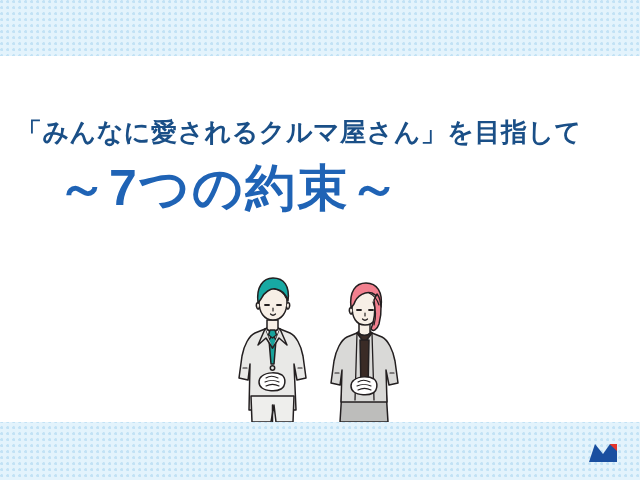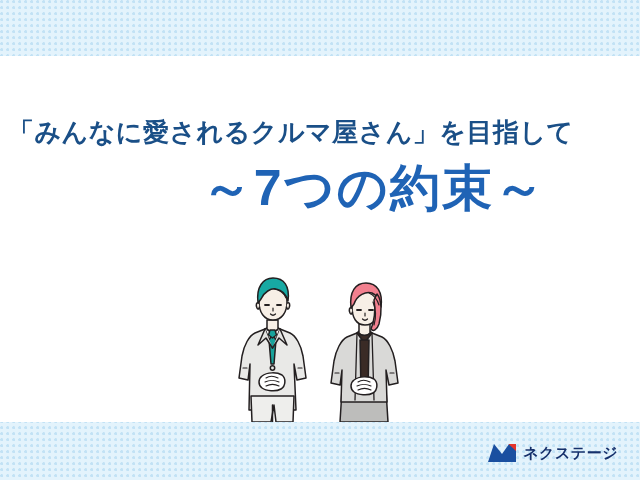--- a/index.html
+++ b/index.html
@@ -31,24 +31,24 @@
     left: 0;
     top: 56px;
     width: 640px;
     height: 366px;
     background: #ffffff;
   }
 
   
   #headline-block {
     position: absolute;
-    left: 8px;
+    left: 16px;
     top: 56px;
     width: 538px;
-    text-align: right;
+    text-align: left;
     pointer-events: none;
   }
   #headline-line1 {
     display: block;
     margin-top: 62px;
     font-size: 26px;
     font-weight: bold;
     letter-spacing: 0.5px;
     color: #1a4f87;
     white-space: nowrap;
@@ -194,16 +194,15 @@
       </g>
     </svg>
   </div>
 
   <div id="logo">
     <svg id="logo-mark" width="30" height="22" viewBox="0 0 30 22" xmlns="http://www.w3.org/2000/svg">
       <path d="M1 20 L7 2 L15 12 L15 20 Z" fill="#1a4fa0"></path>
       <path d="M15 20 L15 12 L22 2 L29 2 L29 20 Z" fill="#1a4fa0"></path>
       <path d="M21.5 2 L29 2 L29 9 Z" fill="#e5352b"></path>
     </svg>
-    <span id="logo-text">ネクステージ</span>
   </div>
 
 </div>
 
 </body></html>

